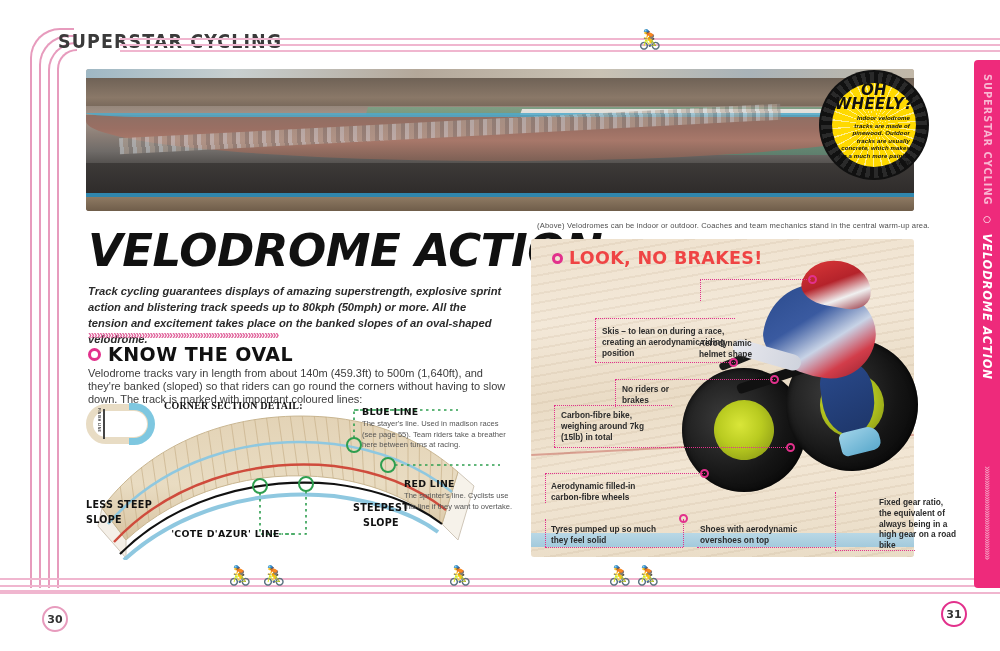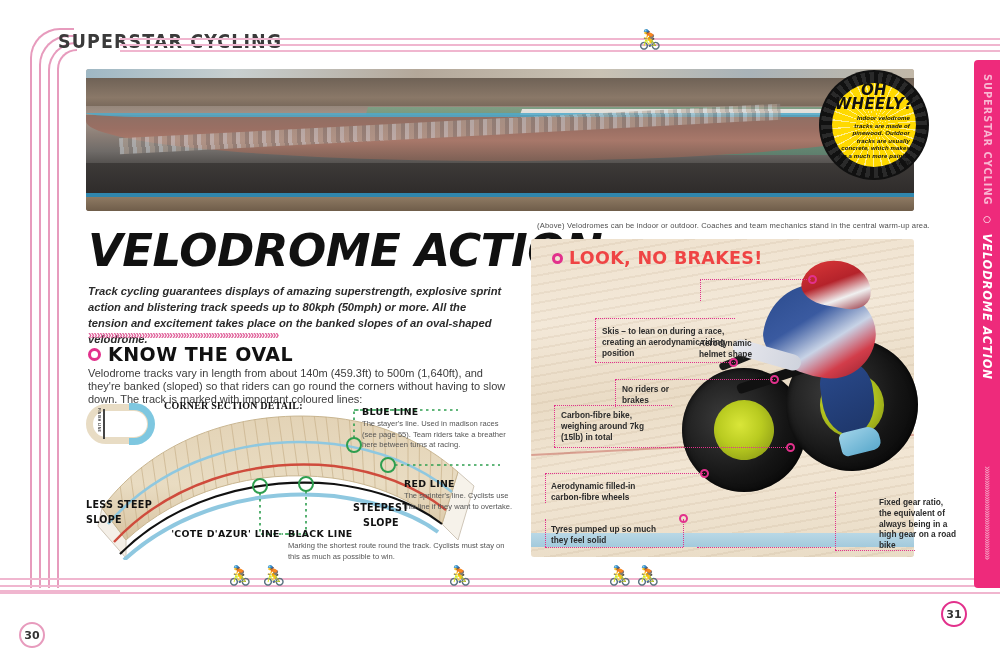--- a/index.html
+++ b/index.html
@@ -308,21 +308,21 @@
     position:absolute; left:50%; transform:translateX(-50%) rotate(90deg);
     bottom:70px; color:#f7a8c8; font-size:10px; letter-spacing:-1px; white-space:nowrap;
   }
 
   
   .pagenum {
     position:absolute; width:26px; height:26px; border-radius:50%;
     border:2px solid #e79bbd; display:flex; align-items:center; justify-content:center;
     font-family:"DejaVu Sans", sans-serif; font-weight:700; font-size:11px; color:#333;
   }
-  .pn-left { left:19px; top:606px;margin-top:16px; }
+  .pn-left { left:42px; top:606px; }
   .pn-right{ right:33px; top:601px; }
   .pn-right { border-color:#e2318c; }
 
   .ruleL { position:absolute; left:0; top:590px; width:120px; height:2px; background:#f0b6cf; }
 </style>
 </head>
 <body>
 
 <div id="page">
 
@@ -467,24 +467,20 @@
   <div class="ann ann-blue">
     <div class="lbl-head">BLUE LINE</div>
     <div class="lbl-body">The stayer's line. Used in madison races (see page 55). Team riders take a breather here between turns at racing.</div>
   </div>
 
   <div class="ann ann-red">
     <div class="lbl-head">RED LINE</div>
     <div class="lbl-body">The sprinter's line. Cyclists use this line if they want to overtake.</div>
   </div>
 
-  <div class="ann ann-black">
-    <div class="lbl-head">BLACK LINE</div>
-    <div class="lbl-body">Marking the shortest route round the track. Cyclists must stay on this as much as possible to win.</div>
-  </div>
 
   <div class="ann ann-cote">
     <div class="lbl-head">'COTE D'AZUR' LINE</div>
   </div>
 
   <div class="ann ann-less">
     <div class="lbl-head">LESS STEEP SLOPE</div>
   </div>
 
   <div class="ann ann-steep">
@@ -544,20 +540,21 @@
   <div class="dotline" style="left:545px; top:473px; width:160px;"></div>
   <div class="dotline v" style="left:545px; top:473px; height:30px;"></div>
   <div class="dot" style="left:700px; top:469px;"></div>
 
   <div class="co" style="left:551px; top:524px; width:106px;">Tyres pumped up so much they feel solid</div>
   <div class="dotline v" style="left:545px; top:519px; height:28px;"></div>
   <div class="dotline" style="left:545px; top:547px; width:138px;"></div>
   <div class="dotline v" style="left:683px; top:519px; height:28px;"></div>
   <div class="dot" style="left:679px; top:514px;"></div>
 
+  <div class="co" style="left:700px; top:524px; width:122px;">Shoes with aerodynamic overshoes on top</div>
   <div class="dotline" style="left:697px; top:547px; width:134px;"></div>
 
   <div class="co" style="left:879px; top:497px; width:78px; ">Fixed gear ratio, the equivalent of always being in a high gear on a road bike</div>
   <div class="dotline v" style="left:835px; top:492px; height:58px;"></div>
   <div class="dotline" style="left:835px; top:550px; width:80px;"></div>
 
   <div class="bot-rules">
       <b></b>
       <b></b>
       <b></b>

